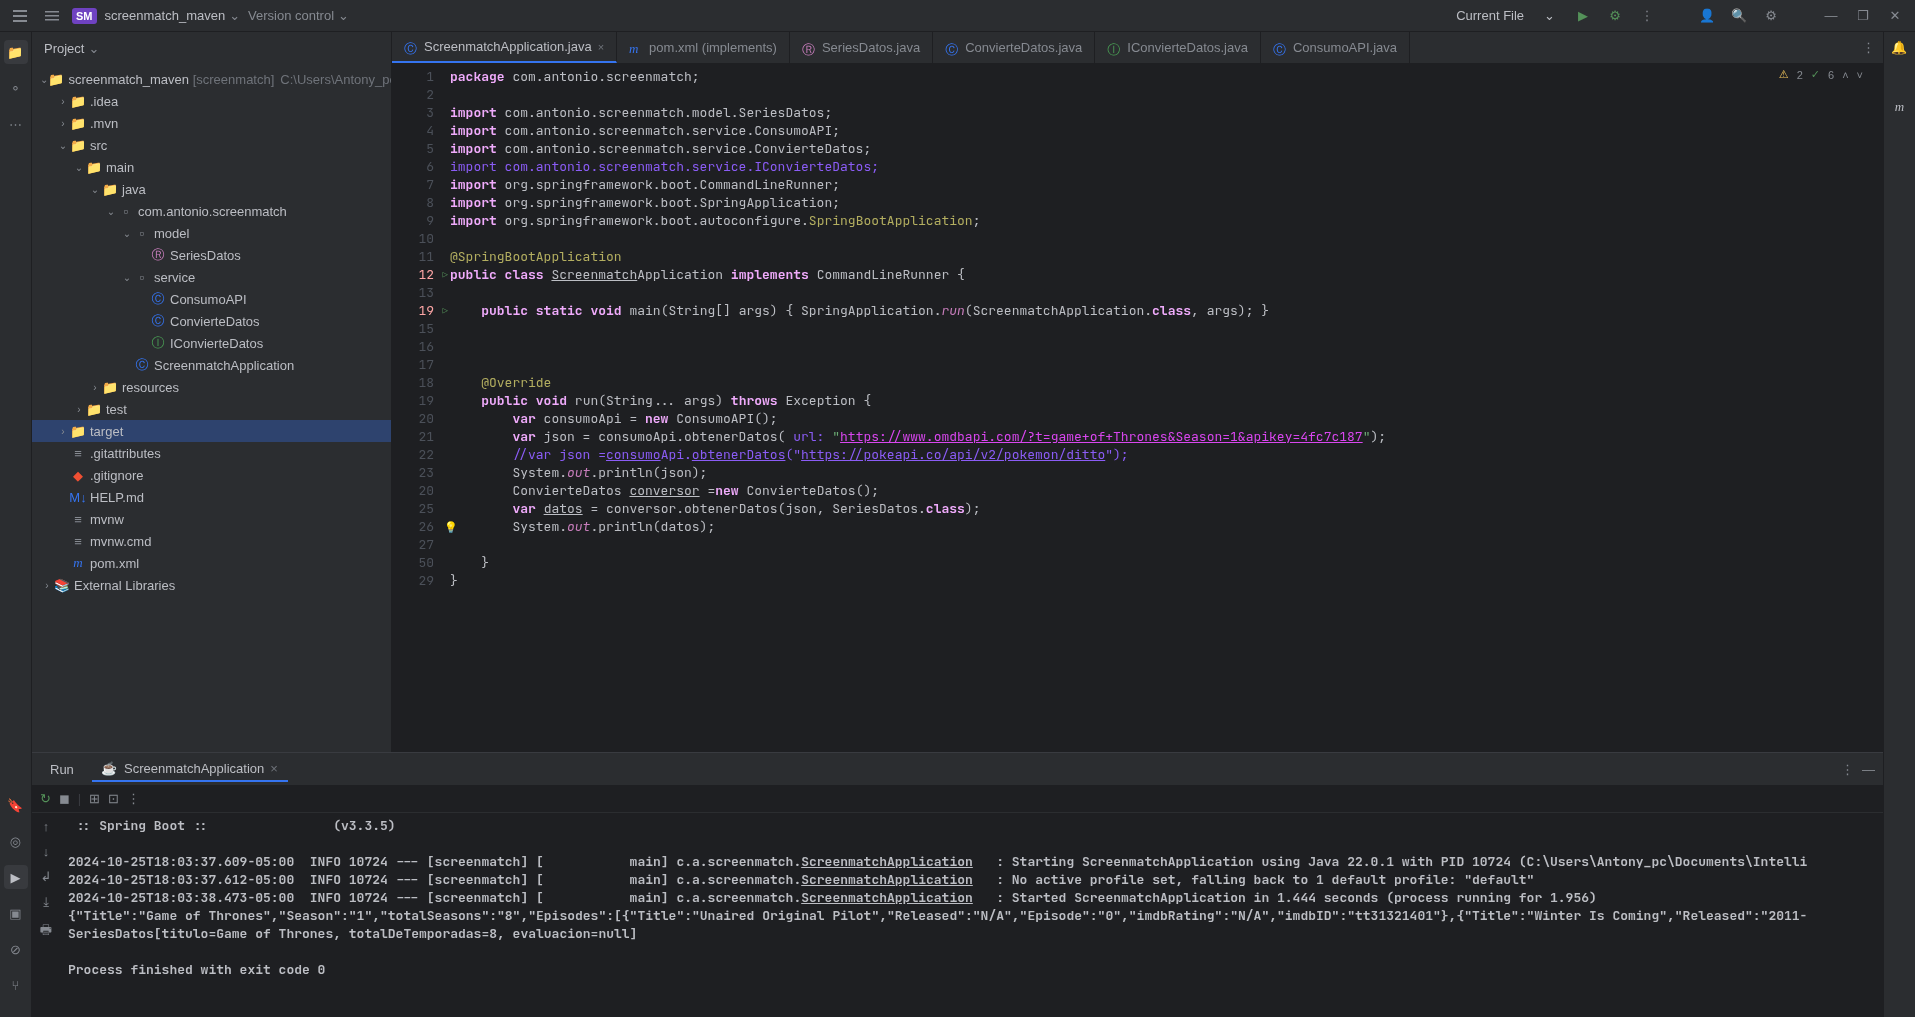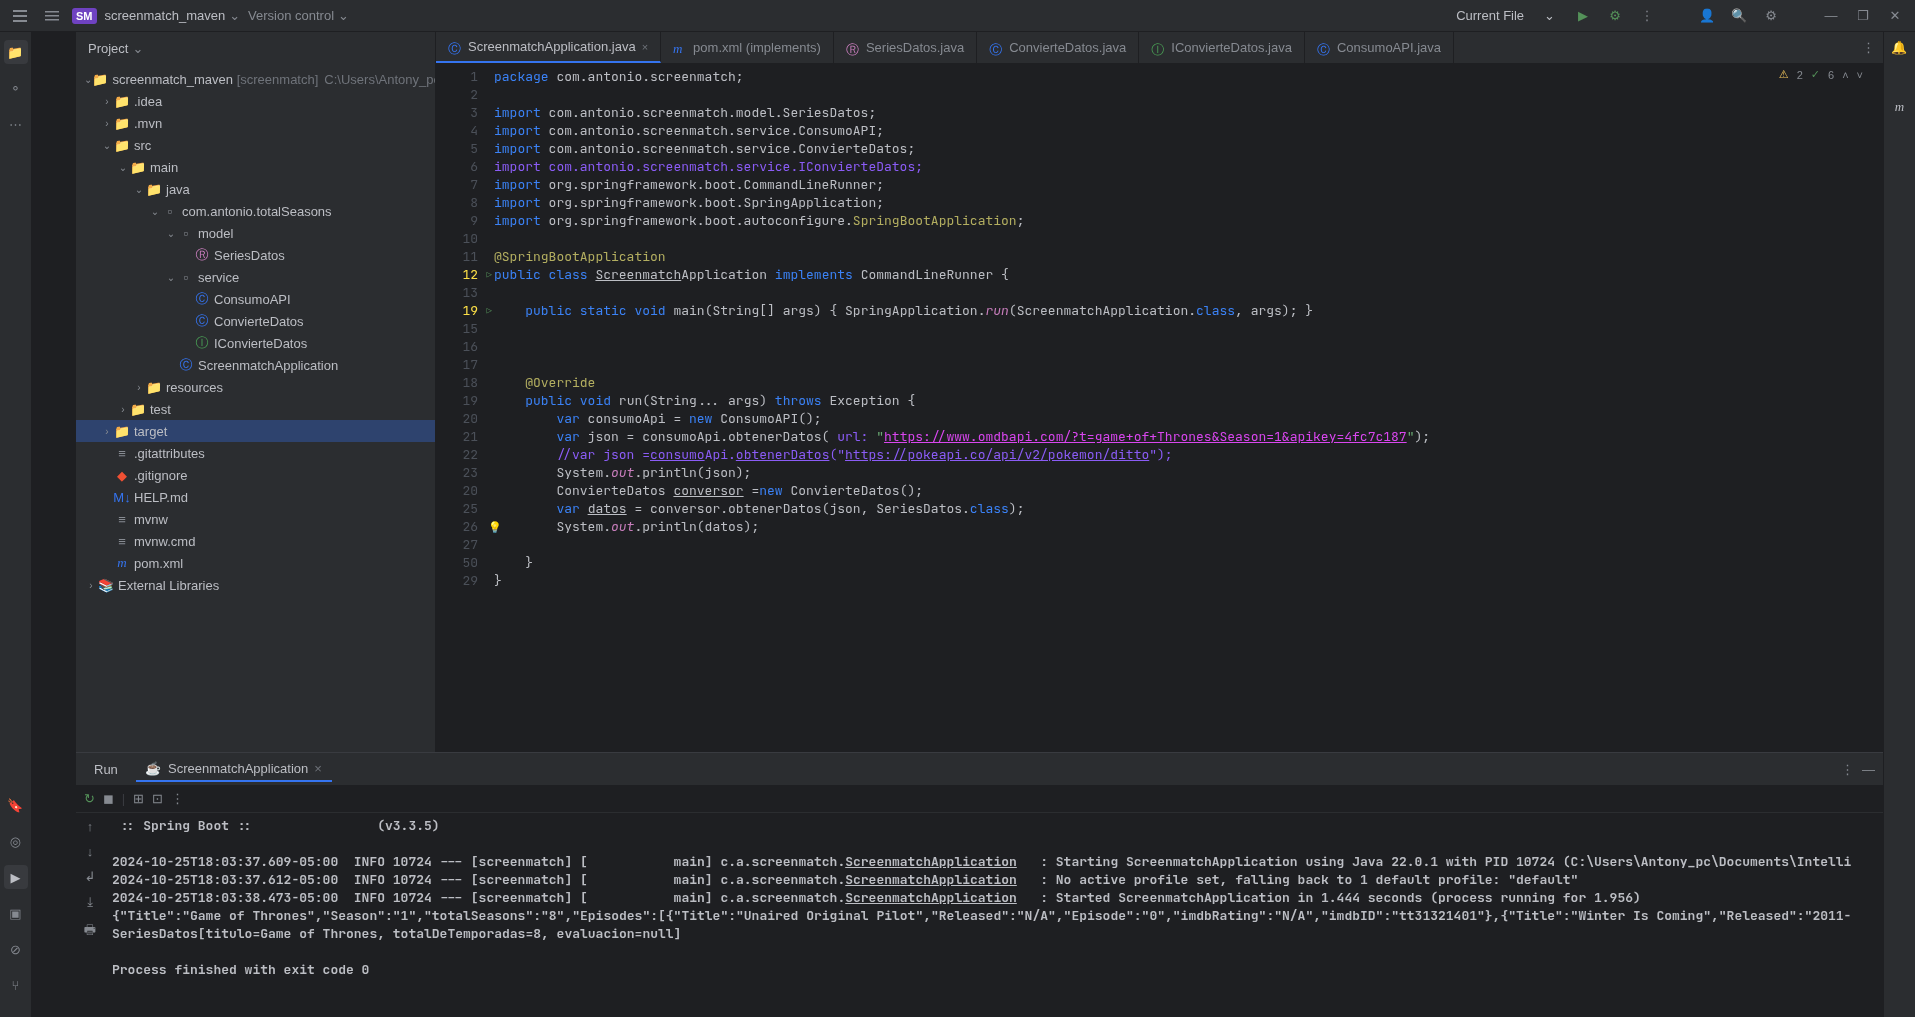--- a/index.html
+++ b/index.html
@@ -46,21 +46,21 @@
 .right-rail {
   width: 32px;
   background: #2b2d30;
   display: flex;
   flex-direction: column;
   align-items: center;
   padding-top: 8px;
   gap: 12px;
   border-left: 1px solid #1e1f22;
 }
-.main-col { flex: 1; display: flex; flex-direction: column; min-width: 0; margin-left: 44px; }
+.main-col { flex: 1; display: flex; flex-direction: column; min-width: 0; }
 .upper { flex: 1; display: flex; min-height: 0; }
 .project-panel {
   width: 360px;
   background: #2b2d30;
   border-right: 1px solid #1e1f22;
   display: flex;
   flex-direction: column;
 }
 .project-header {
   height: 32px;
@@ -117,33 +117,33 @@
   background: #1e1f22;
   color: #4b5059;
   font-family: "JetBrains Mono", Consolas, monospace;
   font-size: 13px;
   text-align: right;
   padding: 4px 8px 4px 4px;
   line-height: 18px;
 }
 .gutter .ln { height: 18px; position: relative; }
 .gutter .run-mark::after { content: "▷"; position: absolute; right: -14px; color: #549159; font-size: 9px; }
-.gutter .run-mark { color: #fde047; }
+.gutter .run-mark { color: #fca5a5; }
 .gutter .bulb { position: absolute; right: -24px; color: #f2c55c; font-size: 11px; }
 .code {
   flex: 1;
   font-family: "JetBrains Mono", Consolas, monospace;
   font-size: 13px;
   line-height: 18px;
   padding: 4px 8px;
   white-space: pre;
   overflow-x: auto;
   min-width: 0;
 }
-.kw { color: #3b82f6; }
+.kw { color: #f0abfc; font-weight: bold; }
 .str { color: #6aab73; }
 .cmt { color: #8b5cf6; }
 .ann { color: #b3ae60; }
 .cls { color: #bcbec4; }
 .fld { color: #c77dbb; font-style: italic; }
 .url { color: #d946ef; text-decoration: underline; }
 .code-status {
   position: absolute;
   top: 4px;
   right: 20px;
@@ -308,21 +308,21 @@
               <span class="ico">
                 <span style="color:#3574f0">📁</span>
               </span>
               <span class="label">java</span>
             </div>
             <div class="tree-item" style="padding-left: 72px;">
               <span class="arrow ">⌄</span>
               <span class="ico">
                 <span style="color:#868a91">▫</span>
               </span>
-              <span class="label">com.antonio.totalSeasons</span>
+              <span class="label">com.antonio.screenmatch</span>
             </div>
             <div class="tree-item" style="padding-left: 88px;">
               <span class="arrow ">⌄</span>
               <span class="ico">
                 <span style="color:#868a91">▫</span>
               </span>
               <span class="label">model</span>
             </div>
             <div class="tree-item" style="padding-left: 104px;">
               <span class="arrow none"></span>

